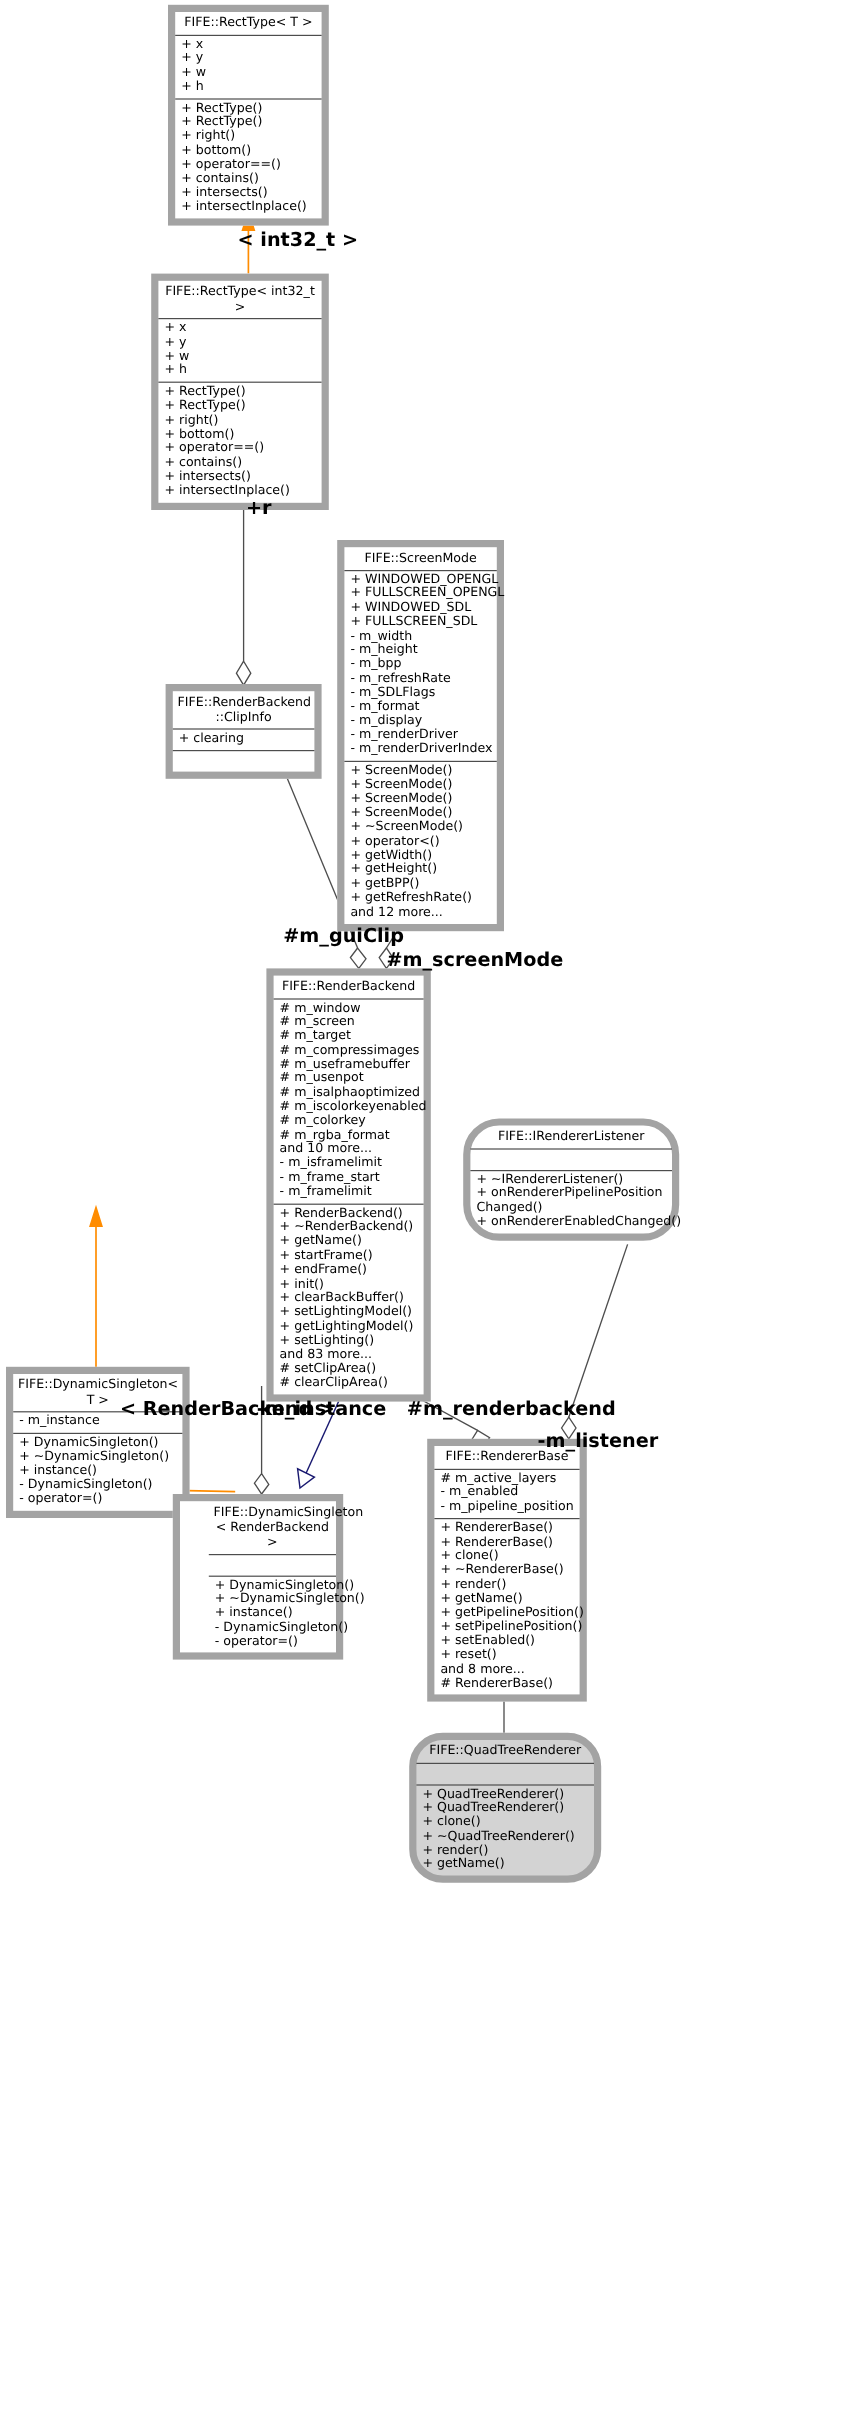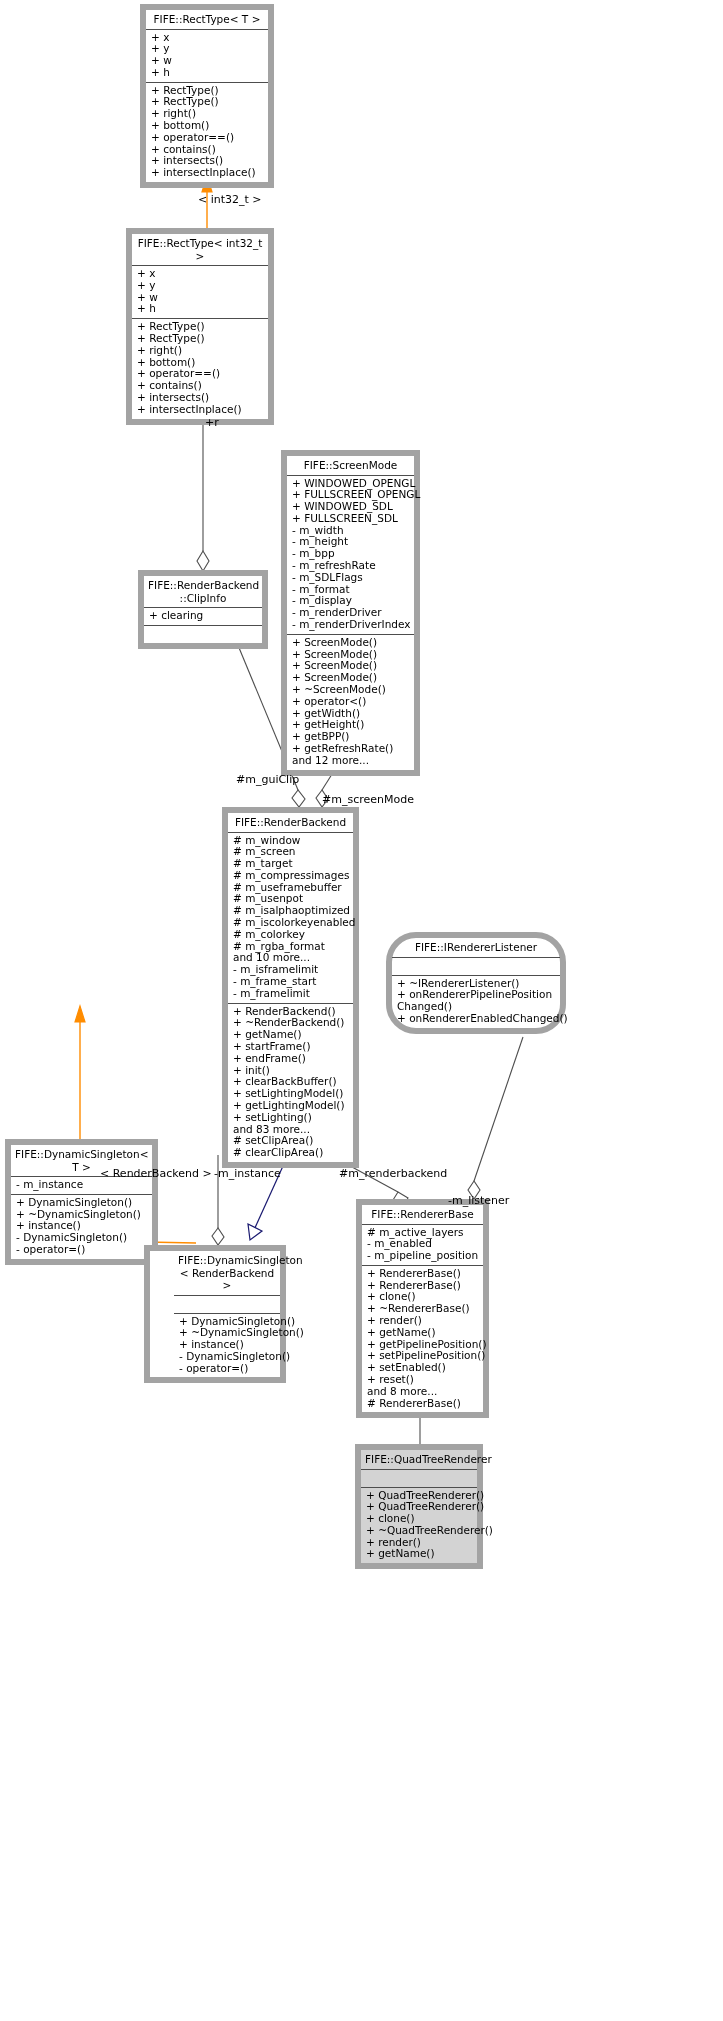--- a/index.html
+++ b/index.html
@@ -51,25 +51,26 @@
   }
   .node .compartment:last-child { border-bottom: none; }
   .node .compartment.empty { min-height: 12px; }
   .node .row {
     white-space: nowrap;
     font-size: 10.5px;
     line-height: 11.8px;
   }
   .elabel {
     position: absolute;
-    font-size: 11px;
+    font-size: 16px;
     line-height: 12px;
     color: #000000;
     background: transparent;
     white-space: nowrap;
+    font-weight: bold;
   }
 </style>
 </head>
 <body>
 
 <div id="diagram">
 
   <svg class="edges" viewBox="0 0 723 2021">
 
     <g>
@@ -295,21 +296,21 @@
       <div class="row">+ getName()</div>
       <div class="row">+ getPipelinePosition()</div>
       <div class="row">+ setPipelinePosition()</div>
       <div class="row">+ setEnabled()</div>
       <div class="row">+ reset()</div>
       <div class="row">and 8 more...</div>
       <div class="row"># RendererBase()</div>
     </div>
   </div>
 
-  <div class="node filled" id="n-quadtreerenderer" style="left:355px; top:1444px; width:128px;">
+  <div class="node filled" id="n-quadtreerenderer" style="left:341px; top:1444px; width:160px;border-radius:28px;">
     <div class="title">FIFE::QuadTreeRenderer</div>
     <div class="compartment empty"></div>
     <div class="compartment">
       <div class="row">+ QuadTreeRenderer()</div>
       <div class="row">+ QuadTreeRenderer()</div>
       <div class="row">+ clone()</div>
       <div class="row">+ ~QuadTreeRenderer()</div>
       <div class="row">+ render()</div>
       <div class="row">+ getName()</div>
     </div>

